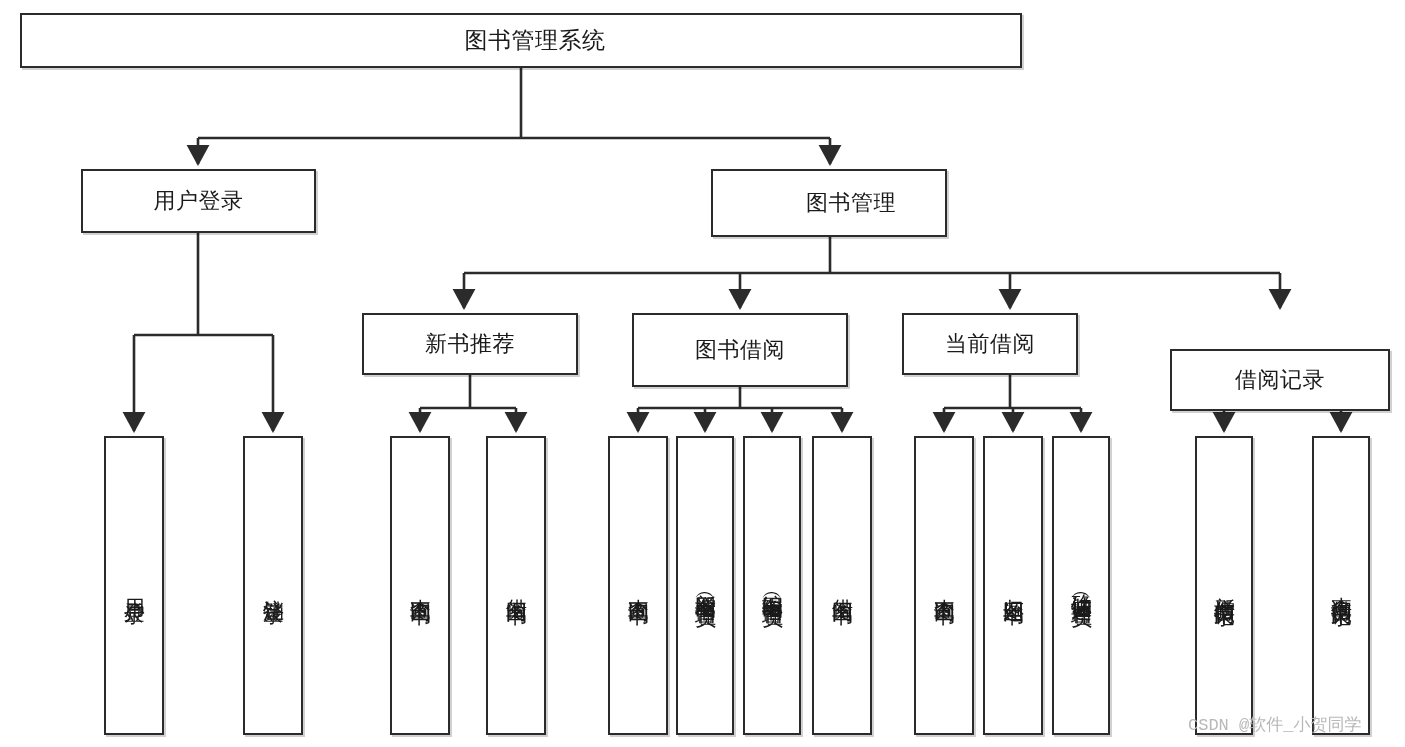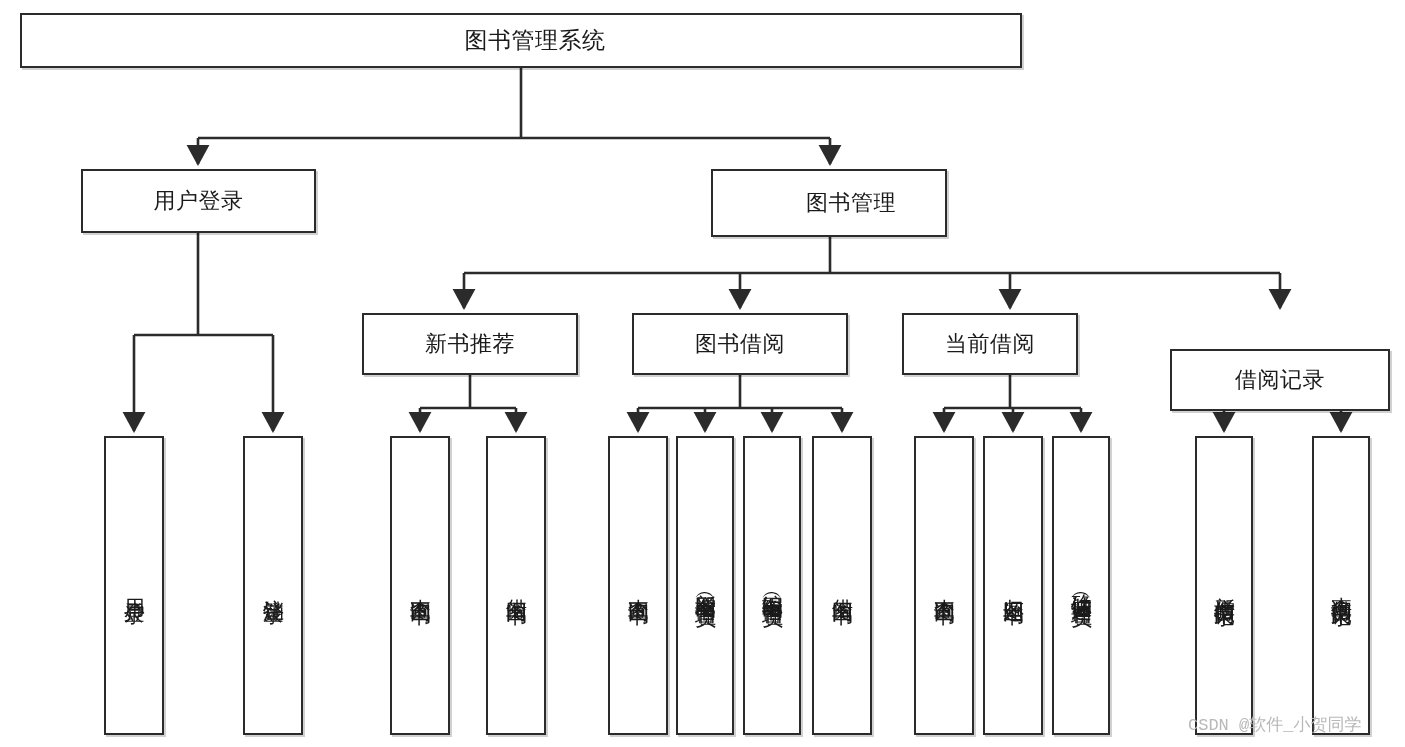--- a/index.html
+++ b/index.html
@@ -112,21 +112,21 @@
   </div>
 
   <div class="node-box horiz" style="left:711px;top:169px;width:236px;height:68px;padding-left:44px;">
     <span class="node-label">图书管理</span>
   </div>
 
   <div class="node-box horiz" style="left:362px;top:313px;width:216px;height:62px;">
     <span class="node-label">新书推荐</span>
   </div>
 
-  <div class="node-box horiz" style="left:632px;top:313px;width:216px;height:62px;">
+  <div class="node-box horiz" style="left:632px;top:313px;width:216px;height:74px;">
     <span class="node-label">图书借阅</span>
   </div>
 
   <div class="node-box horiz" style="left:902px;top:313px;width:176px;height:62px;">
     <span class="node-label">当前借阅</span>
   </div>
 
   <div class="node-box horiz" style="left:1170px;top:313px;width:220px;height:62px;margin-top:36px;">
     <span class="node-label">借阅记录</span>
   </div>

